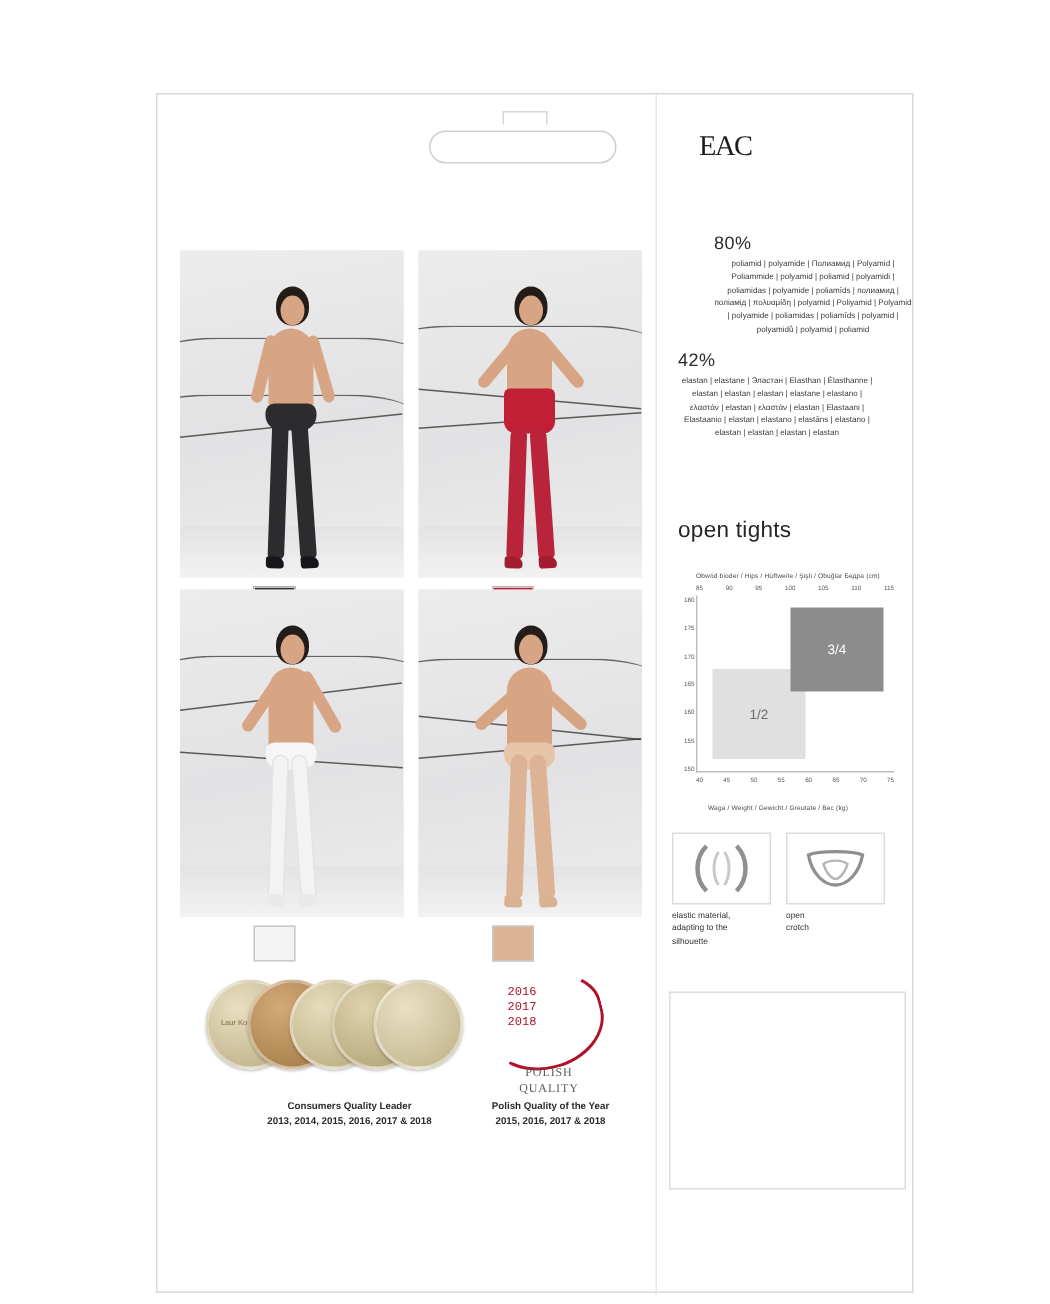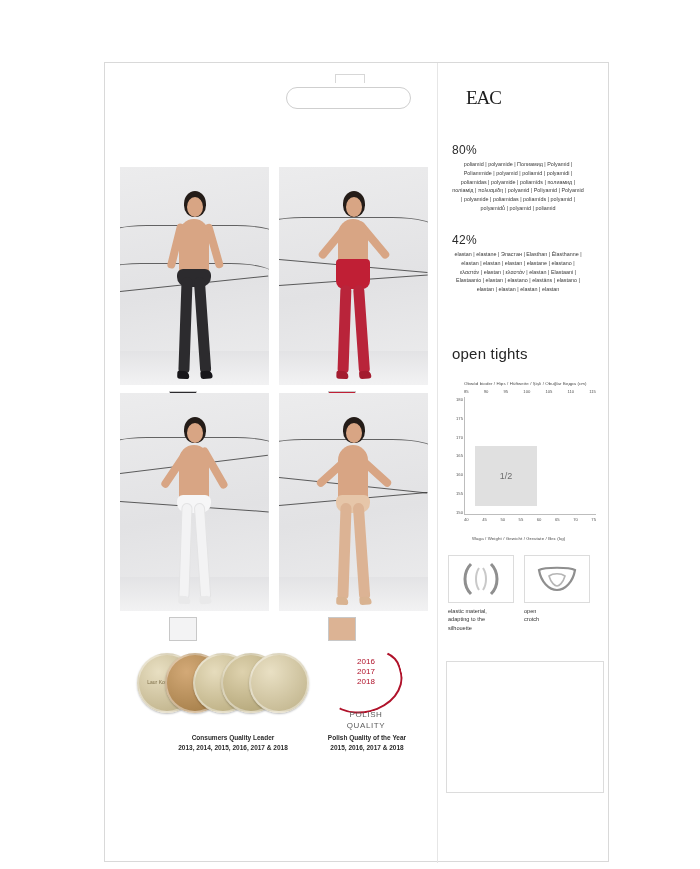--- a/index.html
+++ b/index.html
@@ -260,46 +260,46 @@
   .polish-seal {
     position: absolute;
     left: 196px;
     top: 0;
     width: 94px;
     height: 86px;
     text-align: center;
   }
   .seal-years {
     position: absolute;
-    left: 24px; top: 6px;
+    left: 6px; top: 6px;
     width: 46px;
     font-size: 8px;
     line-height: 1.25;
     color: #b0122a;
-    font-family: Liberation Sans, sans-serif;
+    font-family: Liberation Mono, monospace;
   }
   .seal-wreath {
     position: absolute;
     left: 4px; top: 0;
     width: 80px; height: 62px;
     border: 2px solid #b0122a;
     border-radius: 50% 50% 60% 60%;
     border-left-color: transparent;
     border-top-color: transparent;
     transform: rotate(-14deg);
   }
   .seal-label {
     position: absolute;
     left: 0; top: 58px;
     width: 94px;
     font-size: 8px;
     line-height: 1.4;
     letter-spacing: .6px;
     color: #5c5c5c;
-    font-family: Liberation Sans, sans-serif;
+    font-family: Liberation Serif, serif;
   }
 
   .award-caption {
     position: absolute;
     font-size: 6.5px;
     line-height: 1.6;
     text-align: center;
     color: #2b2b2b;
     font-weight: bold;
   }
@@ -336,21 +336,21 @@
     color: #2b2b2b;
     margin-bottom: 3px;
     letter-spacing: .3px;
   }
   .comp .names {
     font-size: 5.4px;
     line-height: 1.62;
     color: #3a3a3a;
     text-align: center;
   }
-  #comp80 { top: 80px; }
+  #comp80 { top: 92px; margin-left: 24px; }
   #comp20 { top: 170px; }
 
   .open-tights {
     position: absolute;
     left: 14px;
     top: 282px;
     font-size: 15px;
     color: #262626;
     letter-spacing: .2px;
   }
@@ -660,20 +660,21 @@
           <span>175</span>
           <span>170</span>
           <span>165</span>
           <span>160</span>
           <span>155</span>
           <span>150</span>
         </div>
 
         <div class="chart-grid">
           <div class="zone half">1/2</div>
+          <div class="zone three-q">3/4</div>
         </div>
 
         <div class="xticks bottom">
           <span>40</span>
           <span>45</span>
           <span>50</span>
           <span>55</span>
           <span>60</span>
           <span>65</span>
           <span>70</span>

